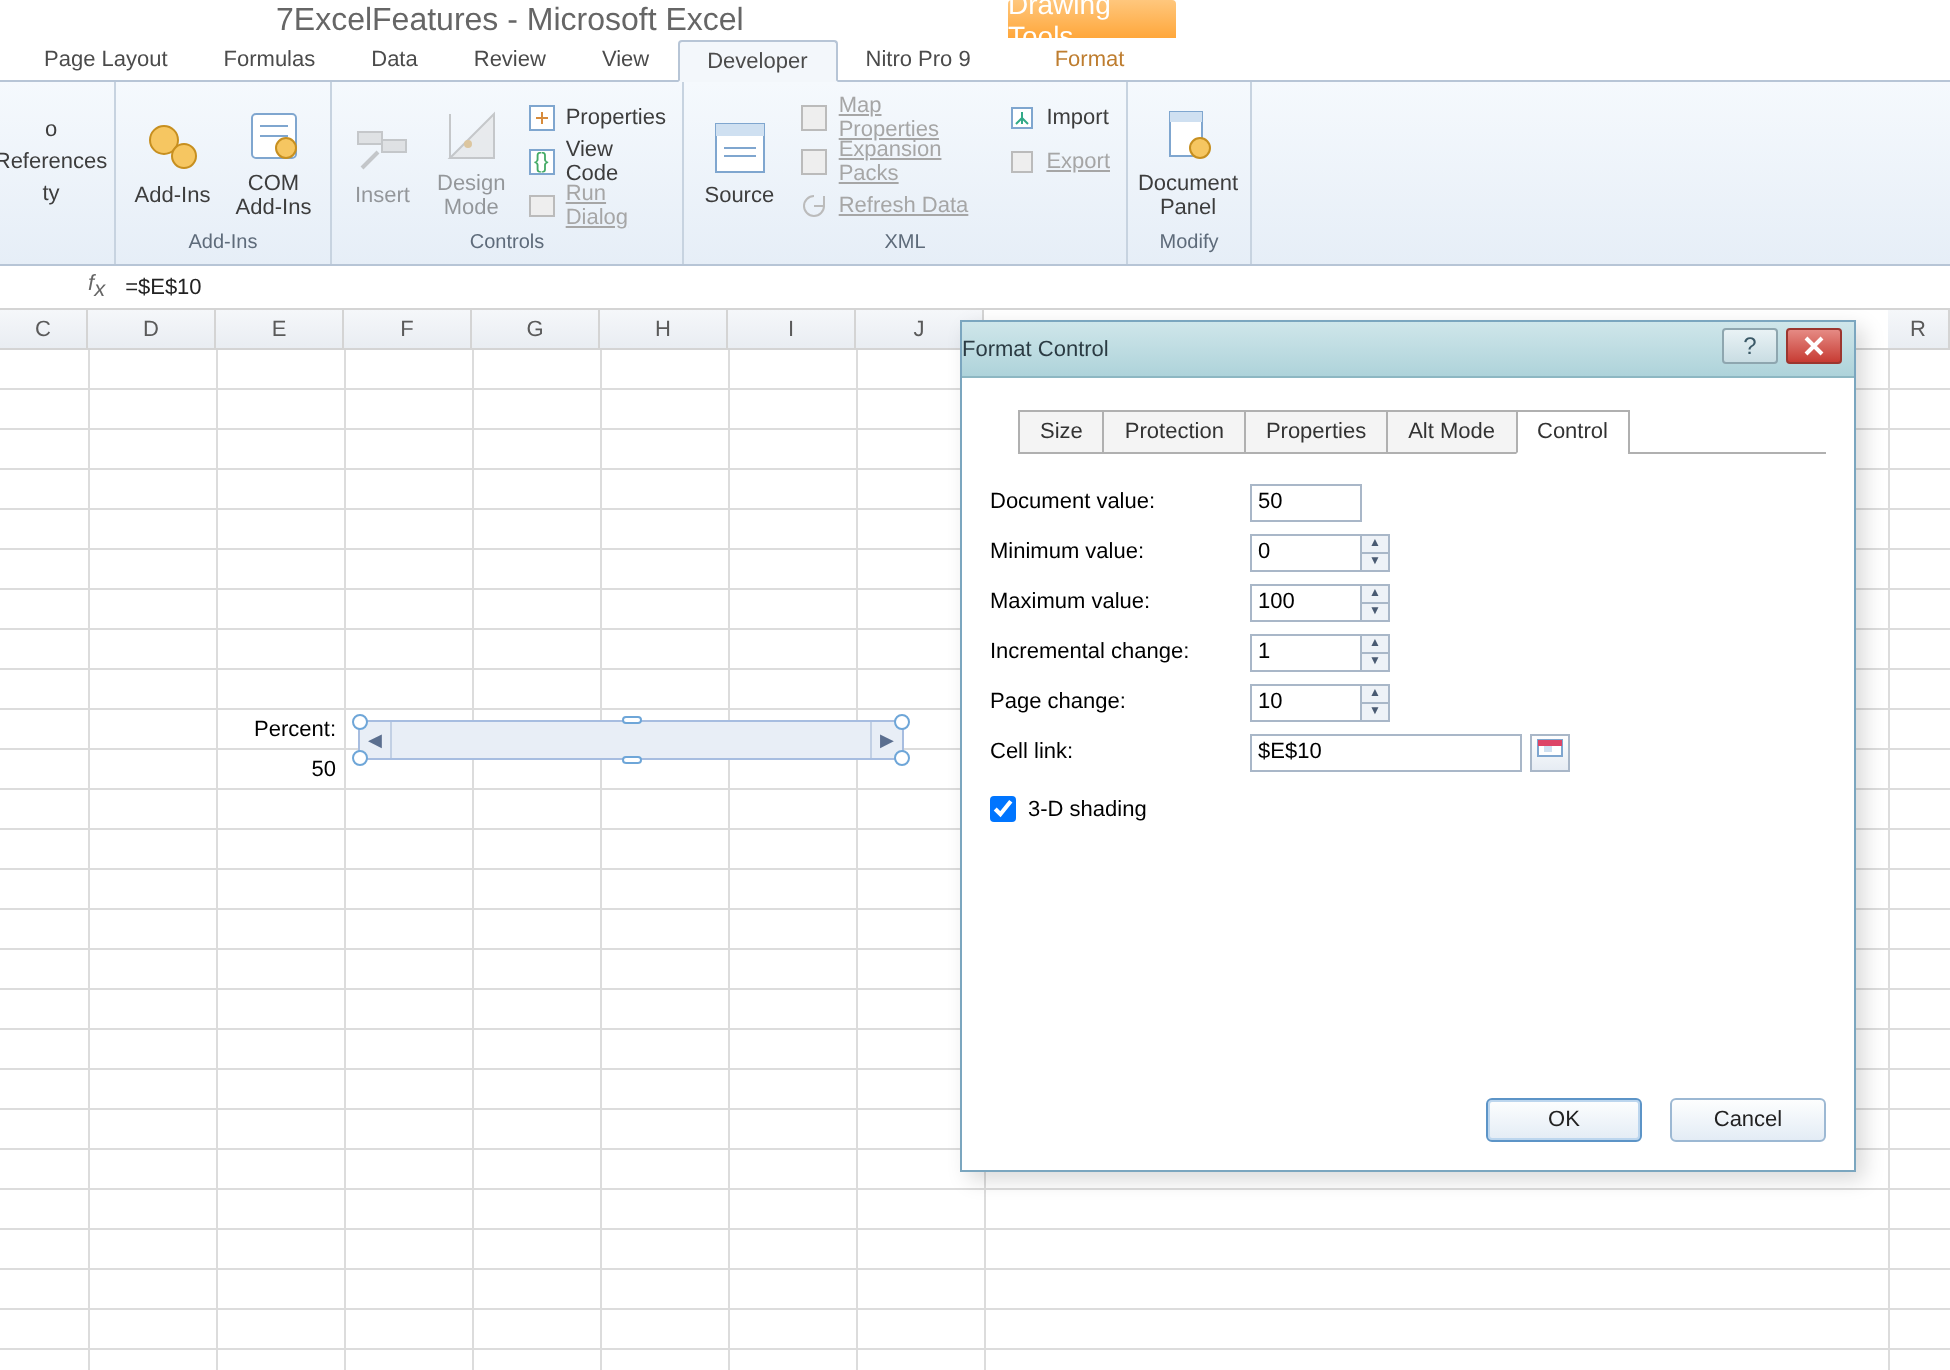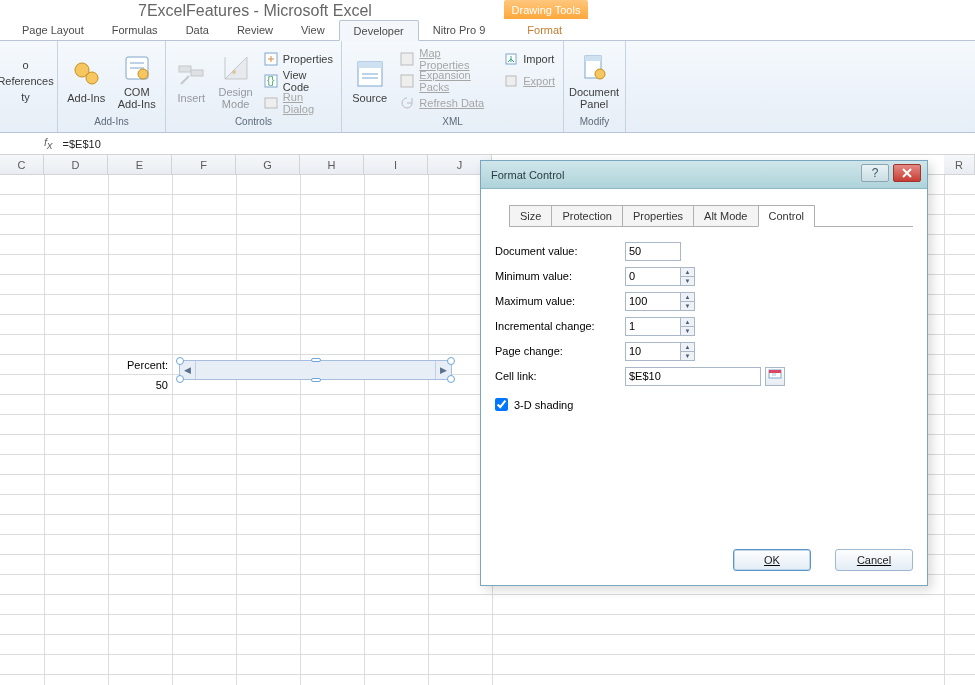--- a/index.html
+++ b/index.html
@@ -3,21 +3,21 @@
 <meta charset="utf-8">
 <style>
   * { box-sizing: border-box; margin: 0; padding: 0; font-family: "Segoe UI", Tahoma, sans-serif; font-size: 11px; }
   body { width: 975px; height: 685px; background: #fff; overflow: hidden; position: relative; }
 
   
   .titlebar { height: 20px; background: #fff; display: flex; align-items: flex-end; position: relative; }
   .doc-title { position: absolute; left: 138px; font-size: 16px; color: #666; }
 
   
-  .ctx-tab { position: absolute; left: 504px; top: 0; width: 84px; height: 19px; background: linear-gradient(#ffc77d,#ffa73b); color: #fff; font-size: 11px; display:flex; align-items:center; justify-content:center; border-radius: 2px 2px 0 0; }
+  .ctx-tab { position: absolute; left: 504px; top: 0; width: 84px; height: 19px; background: linear-gradient(#ffc77d,#ffa73b); color: #fff; font-size: 14px; display:flex; align-items:center; justify-content:center; border-radius: 2px 2px 0 0; }
 
   
   .tabrow { height: 21px; display:flex; align-items:center; border-bottom:1px solid #b7c5d6; background:#fff; padding-left: 8px; }
   .tab { padding: 0 14px; height: 21px; line-height: 21px; color:#4b4b4b; }
   .tab.active { border:1px solid #b7c5d6; border-bottom:1px solid #f3f7fb; background:#f3f7fb; border-radius: 2px 2px 0 0; }
   .ctxtab { padding: 0 14px; height: 21px; line-height: 21px; color:#be7d2f; }
 
   
   .ribbon { height: 92px; background: linear-gradient(#f5f9fd,#e6eef7); border-bottom:1px solid #b7c5d6; display:flex; }
   .group { border-right:1px solid #c7d3e0; display:flex; flex-direction:column; justify-content:space-between; padding: 4px 6px 2px; }
@@ -50,21 +50,21 @@
   
   .sb-control { position:absolute; left:179px; top:185px; width:273px; height:20px; border:1px solid #a7bde0; background:#e8eef6; }
   .sb-control .arrow { position:absolute; top:0; width:16px; height:18px; display:flex; align-items:center; justify-content:center; color:#5b6f8f; font-size:9px; }
   .sb-control .arrow.l { left:0; border-right:1px solid #c2d0e4; }
   .sb-control .arrow.r { right:0; border-left:1px solid #c2d0e4; }
   .sb-handle { position:absolute; top:-4px; width:8px; height:8px; background:#fff; border:1px solid #6ea6d8; border-radius:50%; }
   .sb-handle.mid { top:auto; width:10px; height:4px; background:#fff; border:1px solid #6ea6d8; border-radius:2px; }
 
   
   .dlg { position:absolute; left:480px; top:160px; width:448px; height:426px; background:#fff; border:1px solid #7ba6bf; box-shadow: 4px 4px 10px rgba(0,0,0,.15); }
-  .dlg-title { height:28px; background: linear-gradient(#cfe6ea,#aed3da); display:flex; align-items:center; padding-left: 10px; color:#2b3b43; position:relative; border-bottom:1px solid #8db7c2; }
+  .dlg-title { height:28px; background: linear-gradient(#cfe6ea,#aed3da); display:flex; align-items:center; color:#2b3b43; position:relative; border-bottom:1px solid #8db7c2; }
   .dlg-title .winbtn { position:absolute; top:3px; width:28px; height:18px; border:1px solid #8ea6af; border-radius:2px; display:flex; align-items:center; justify-content:center; font-size:12px; }
   .dlg-title .help { right:38px; background: linear-gradient(#e9f2f5,#c9dde3); color:#3a5866; }
   .dlg-title .close { right:6px; background: linear-gradient(#e58a84,#c73c34); color:#fff; border-color:#9c362f; }
   .dlg-body { padding: 10px 14px 14px; }
 
   .tabstrip { display:flex; height:22px; margin: 6px 0 12px 14px; }
   .dtab { padding: 0 10px; border:1px solid #b0b0b0; border-bottom:1px solid #fff; background:#fff; line-height:20px; margin-right:-1px; color:#333; }
   .dtab.inactive { background:#f4f4f4; border-bottom:1px solid #b0b0b0; }
   .tabstrip-fill { flex:1; border-bottom:1px solid #b0b0b0; }
   .tabstrip-pre { width:0; border-bottom:1px solid #b0b0b0; }
@@ -74,21 +74,21 @@
   .form-row input[type=text] { width:56px; height:19px; border:1px solid #a9b7c8; padding: 0 3px; }
   .form-row .spin { width:15px; height:19px; display:inline-flex; flex-direction:column; margin-left:-1px; border:1px solid #a9b7c8; background:#eef2f7; }
   .form-row .spin div { flex:1; display:flex; align-items:center; justify-content:center; font-size:6px; color:#4a5b72; }
   .form-row .spin div:first-child{ border-bottom:1px solid #a9b7c8; }
   .wide { width:136px !important; }
   .refbtn { width:20px; height:19px; border:1px solid #a9b7c8; margin-left:4px; display:inline-flex; align-items:center; justify-content:center; background:linear-gradient(#fefefe,#e6ecf3); }
 
   .chk { display:flex; align-items:center; gap:6px; margin-top:10px; }
   .chk input { width:13px; height:13px; }
 
-  .dlg-foot { position:absolute; right:14px; bottom:14px; display:flex; gap:24px;text-decoration:underline; }
+  .dlg-foot { position:absolute; right:14px; bottom:14px; display:flex; gap:14px; }
   .dlg-btn { width:78px; height:22px; border:1px solid #9cb8d3; background:linear-gradient(#fdfefe,#e3ecf5); border-radius:3px; color:#222; }
   .dlg-btn.primary { border-color:#5c94c7; box-shadow: inset 0 0 0 1px #bcd6ee; }
 </style>
 </head>
 <body>
 
 <div class="titlebar">
   <span class="doc-title">7ExcelFeatures - Microsoft Excel</span>
   <div class="ctx-tab">Drawing Tools</div>
 </div>

